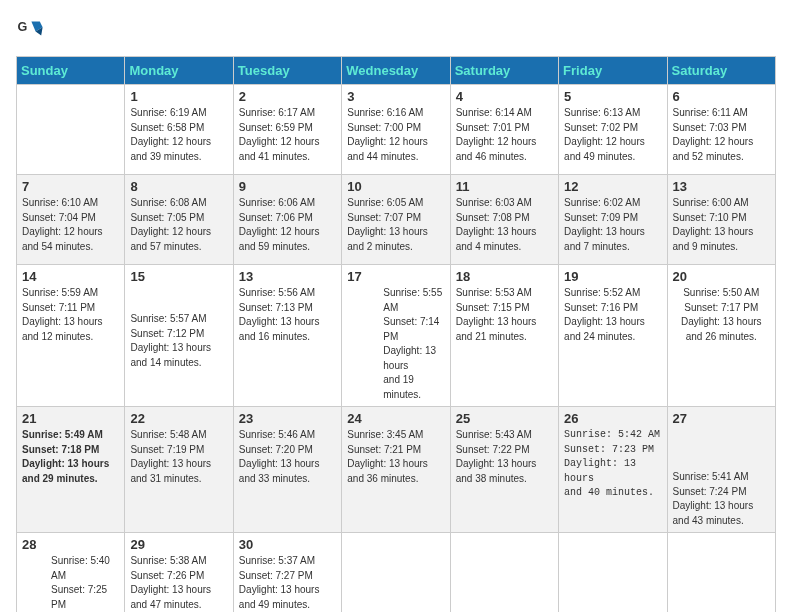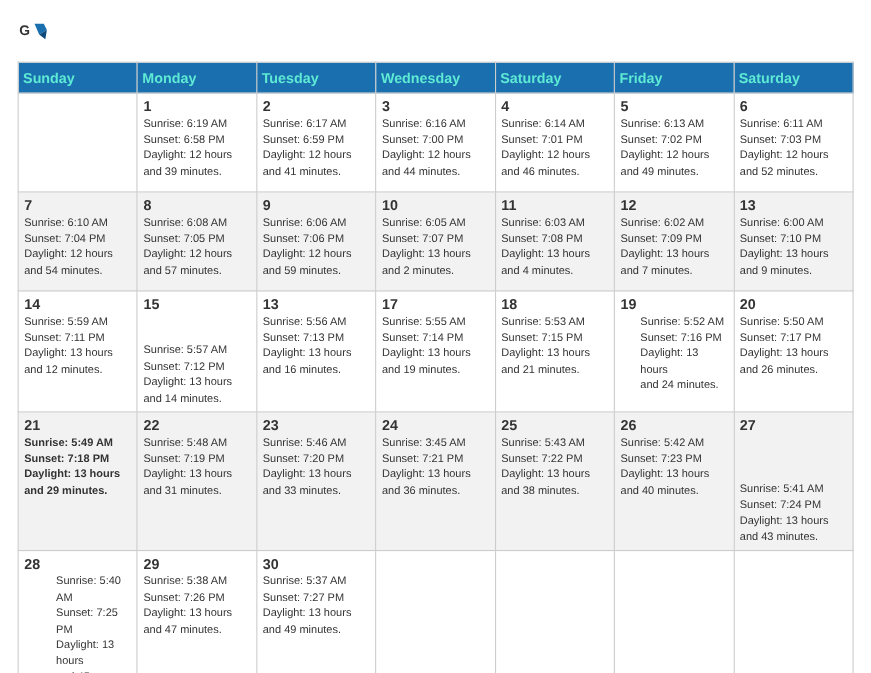--- a/index.html
+++ b/index.html
@@ -230,42 +230,42 @@
         </td>
         <td>
           <span class="day-number">13</span>
           <div class="day-info" style="white-space: pre-line;">Sunrise: 5:56 AM
 Sunset: 7:13 PM
 Daylight: 13 hours
 and 16 minutes.</div>
         </td>
         <td>
           <span class="day-number">17</span>
-          <div class="day-info" style="white-space: pre-line;">Sunrise: 5:55 AM
+          <div class="day-info" style="white-space: pre-line; margin-left: 36px;">Sunrise: 5:55 AM
 Sunset: 7:14 PM
 Daylight: 13 hours
 and 19 minutes.</div>
         </td>
         <td>
           <span class="day-number">18</span>
           <div class="day-info" style="white-space: pre-line;">Sunrise: 5:53 AM
 Sunset: 7:15 PM
 Daylight: 13 hours
 and 21 minutes.</div>
         </td>
         <td>
           <span class="day-number">19</span>
-          <div class="day-info" style="white-space: pre-line; margin-left: 18px;">Sunrise: 5:52 AM
+          <div class="day-info" style="white-space: pre-line;">Sunrise: 5:52 AM
 Sunset: 7:16 PM
 Daylight: 13 hours
 and 24 minutes.</div>
         </td>
         <td>
           <span class="day-number">20</span>
-          <div class="day-info" style="white-space: pre-line;">Sunrise: 5:50 AM
+          <div class="day-info" style="white-space: pre-line; text-align: center;">Sunrise: 5:50 AM
 Sunset: 7:17 PM
 Daylight: 13 hours
 and 26 minutes.</div>
         </td>
       </tr>
       <tr>
         <td>
           <span class="day-number">21</span>
           <div class="day-info" style="white-space: pre-line; font-weight: bold;">Sunrise: 5:49 AM
 Sunset: 7:18 PM
@@ -295,21 +295,21 @@
         </td>
         <td>
           <span class="day-number">25</span>
           <div class="day-info" style="white-space: pre-line;">Sunrise: 5:43 AM
 Sunset: 7:22 PM
 Daylight: 13 hours
 and 38 minutes.</div>
         </td>
         <td>
           <span class="day-number">26</span>
-          <div class="day-info" style="white-space: pre-line;">Sunrise: 5:42 AM
+          <div class="day-info" style="white-space: pre-line; font-family: Liberation Mono, monospace;">Sunrise: 5:42 AM
 Sunset: 7:23 PM
 Daylight: 13 hours
 and 40 minutes.</div>
         </td>
         <td>
           <span class="day-number">27</span>
           <div class="day-info" style="white-space: pre-line; margin-top: 44px;">Sunrise: 5:41 AM
 Sunset: 7:24 PM
 Daylight: 13 hours
 and 43 minutes.</div>

